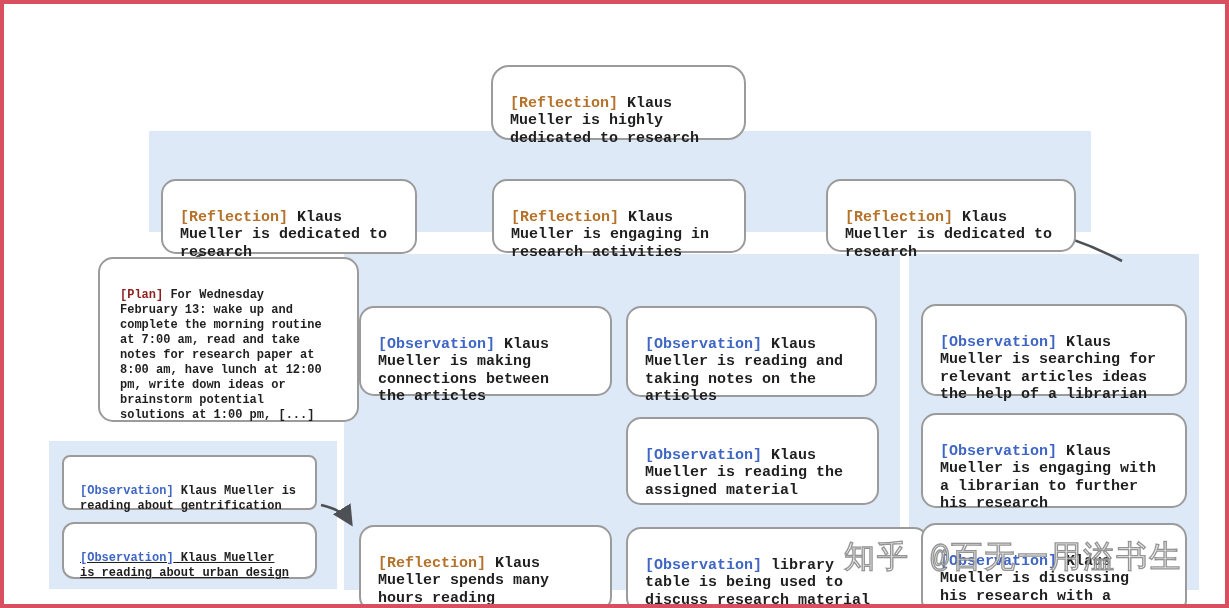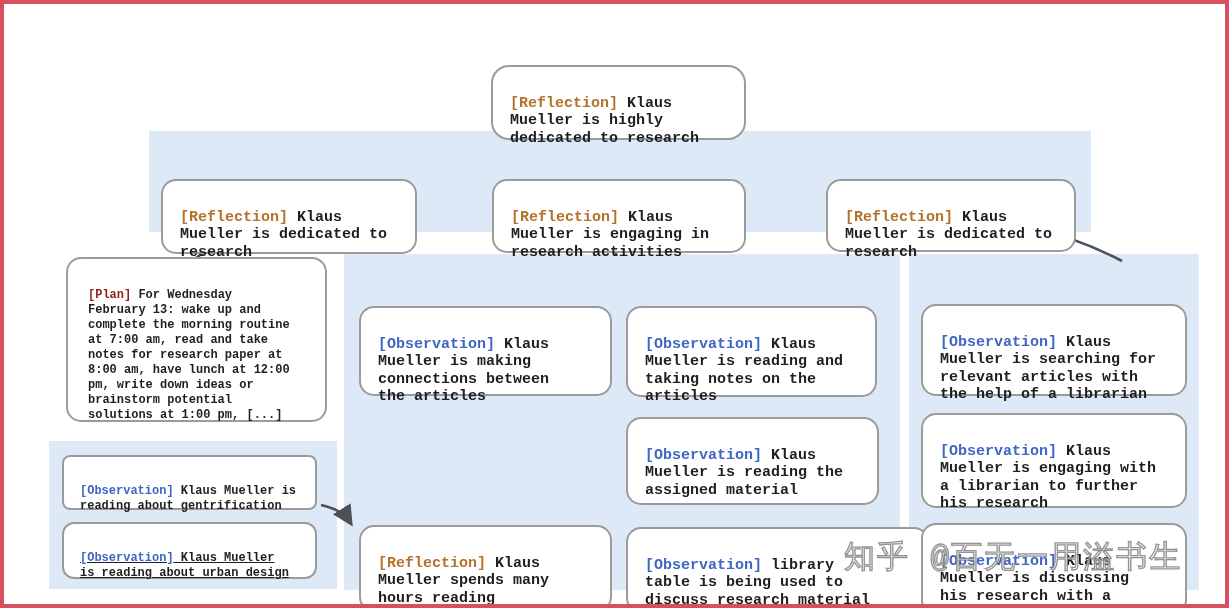--- a/index.html
+++ b/index.html
@@ -22,21 +22,21 @@
     background:#ffffff;
     border:2px solid #9b9b9b;
     border-radius:15px;
     color:#1f1f1f;
     font-weight:bold;
     white-space:pre-line;
   }
   .node .txt{white-space:pre-line;}
   .big{font-size:15px;line-height:17.5px;padding:10px 10px 6px 17px;margin-top:36px;}
   .small{font-size:12px;line-height:15px;padding:12px 10px 6px 16px;}
-  .plan-pad{padding:14px 10px 14px 20px;}
+  .plan-pad{padding:14px 10px 14px 20px;margin-left:32px;}
   .tag-reflection{color:#b5722b;}
   .tag-observation{color:#3f66c4;}
   .tag-plan{color:#8e1f1f;}
   #arrows{position:absolute;left:0;top:0;pointer-events:none;}
   #watermark{
     position:absolute;
     left:840px;top:532px;
     font-size:31px;
     font-weight:normal;
     letter-spacing:2px;
@@ -138,21 +138,21 @@
   </div>
   <div class="node big" style="left:622px;top:487px;width:303px;height:86px;">
     <span class="tag-observation">[Observation]</span><span class="txt"> library
 table is being used to
 discuss research material</span>
   </div>
 
   <div class="node big" style="left:917px;top:264px;width:266px;height:92px;">
     <span class="tag-observation">[Observation]</span><span class="txt"> Klaus
 Mueller is searching for
-relevant articles with
+relevant articles ideas
 the help of a librarian</span>
   </div>
   <div class="node big" style="left:917px;top:373px;width:266px;height:95px;">
     <span class="tag-observation">[Observation]</span><span class="txt"> Klaus
 Mueller is engaging with
 a librarian to further
 his research</span>
   </div>
   <div class="node big" style="left:917px;top:483px;width:266px;height:92px;">
     <span class="tag-observation">[Observation]</span><span class="txt"> Klaus

